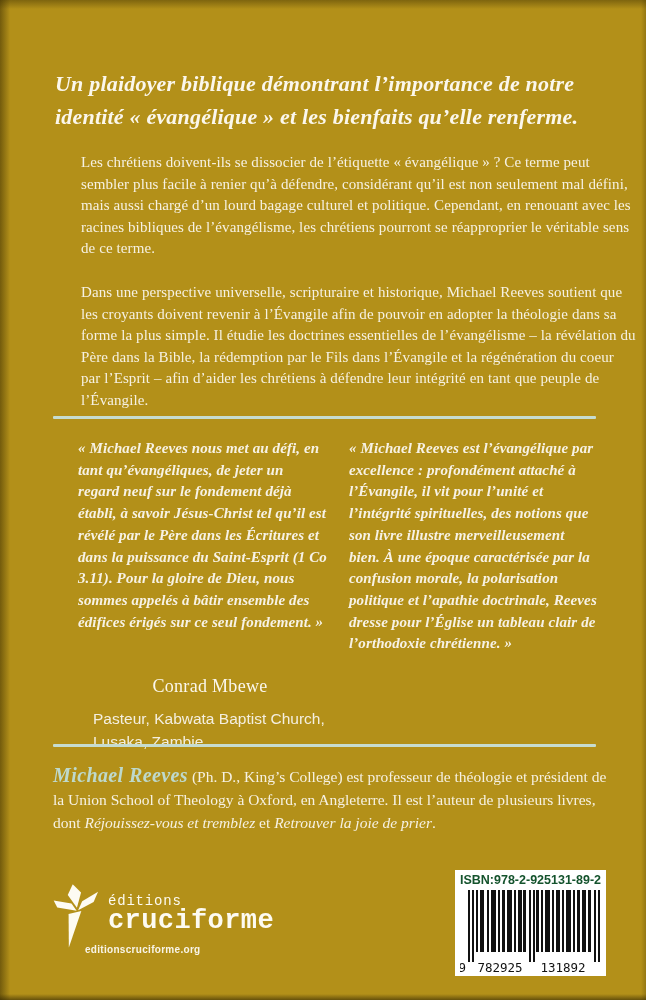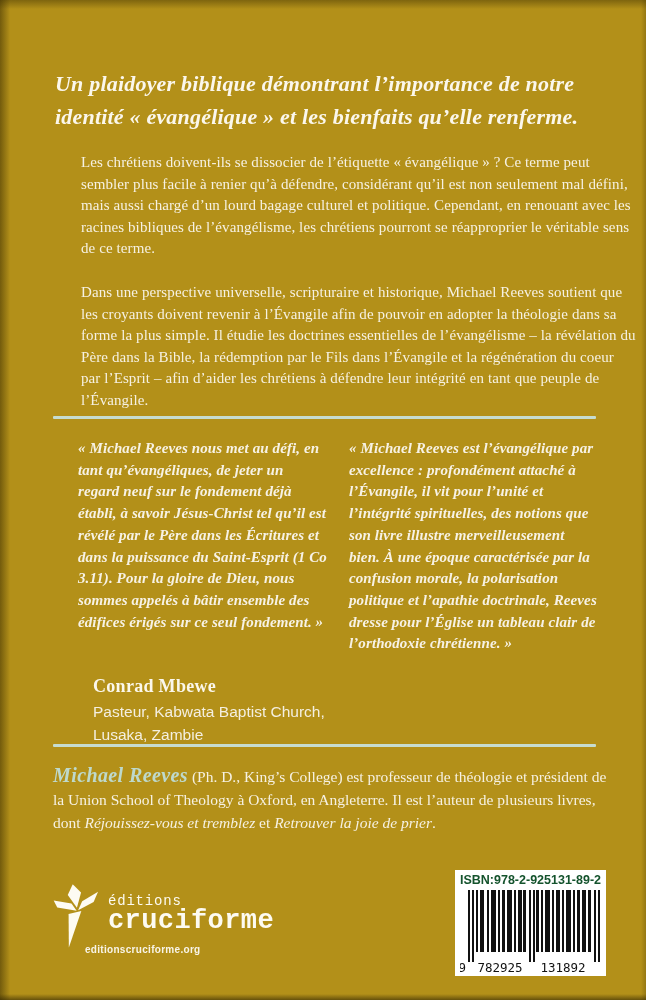--- a/index.html
+++ b/index.html
@@ -53,27 +53,27 @@
     display: grid; grid-template-columns: 249px 249px; column-gap: 22px;
   }
   .endorsement-quote {
     height: 236px;
     font-style: italic; font-weight: bold;
     font-size: 15px; line-height: 21.7px;
     color: #f7f2e5; letter-spacing: .1px;
   }
   .endorsee { padding-left: 15px; }
   .endorsee-name {
-    font-weight: bold; font-size: 18px; line-height: 25px;
-    color: #fbf7ec; letter-spacing: .3px;
+    font-weight: normal; font-size: 18px; line-height: 25px;
+    color: #fbf7ec; letter-spacing: .3px; text-align: center;
   }
   .endorsee-title {
     font-family: "Liberation Sans", sans-serif;
     font-size: 15.5px; line-height: 22.5px;
-    color: #f4efe0; margin-top: 2px;
+    color: #f4efe0; margin-top: 9px;
   }
 
   .bio {
     position: absolute; left: 53px; top: 764px; width: 557px;
     font-size: 15.5px; line-height: 23px; color: #f6f1e2;
   }
   .run-author-name {
     color: #bed9cc; font-weight: bold; font-style: italic;
     font-size: 20px; letter-spacing: .4px;
   }

